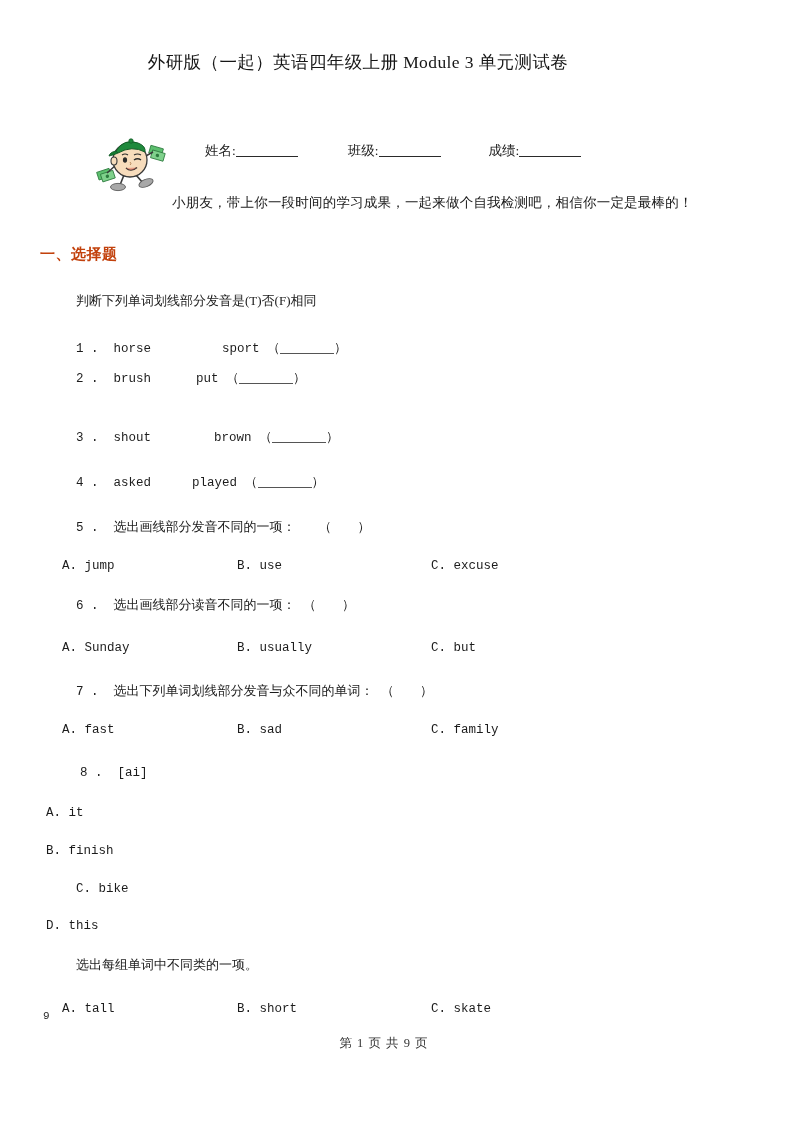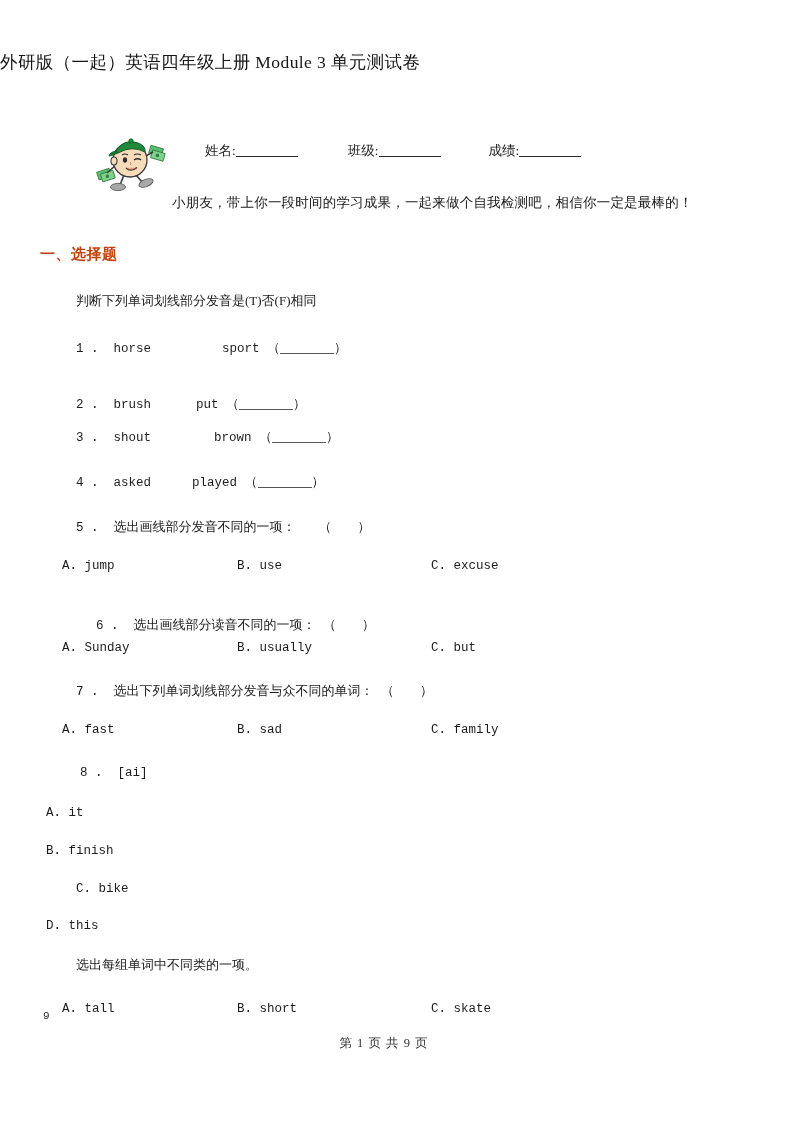--- a/index.html
+++ b/index.html
@@ -22,20 +22,21 @@
     width: 800px;
     height: 1132px;
   }
 
   
   .doc-title {
     position: absolute;
     left: 0;
     top: 50px;
     width: 716px;
+    text-align: center;
     font-size: 17.5px;
     letter-spacing: 0.4px;
     color: #161616;
     white-space: nowrap;
   }
 
   
   .id-row {
     position: absolute;
     left: 205px;
@@ -236,21 +237,21 @@
   <div class="prompt" style="left:76px; top:292px;">判断下列单词划线部分发音是(T)否(F)相同</div>
 
   <div class="qline" style="left:76px; top:339px;">
     <span>1 .</span>&nbsp;
     <span>horse</span>
     <span style="display:inline-block;width:56px;"></span>
     <span>sport</span>
     <span class="blank-paren"><span class="cjk">（</span><span class="blank-line"></span><span class="cjk">）</span></span>
   </div>
 
-  <div class="qline" style="left:76px; top:395px;">
+  <div class="qline" style="left:76px; top:369px;">
     <span>2 .</span>&nbsp;
     <span>brush</span>
     <span style="display:inline-block;width:30px;"></span>
     <span>put</span>
     <span class="blank-paren"><span class="cjk">（</span><span class="blank-line"></span><span class="cjk">）</span></span>
   </div>
 
   <div class="qline" style="left:76px; top:428px;">
     <span>3 .</span>&nbsp;
     <span>shout</span>
@@ -272,21 +273,21 @@
     <span class="cjk">选出画线部分发音不同的一项：</span>
     <span style="display:inline-block;width:8px;"></span>
     <span class="cjk blank-paren"><span>（</span><span class="paren-gap"></span><span>）</span></span>
   </div>
   <div class="opt-row" style="top:559px;">
     <span class="opt a">A. jump</span>
     <span class="opt b">B. use</span>
     <span class="opt c">C. excuse</span>
   </div>
 
-  <div class="qline" style="left:76px; top:616px;margin-left:20px;">
+  <div class="qline" style="left:76px; top:596px;">
     <span>6 .</span>&nbsp;
     <span class="cjk">选出画线部分读音不同的一项：</span>
     <span class="cjk blank-paren"><span>（</span><span class="paren-gap"></span><span>）</span></span>
   </div>
   <div class="opt-row" style="top:641px;">
     <span class="opt a">A. Sunday</span>
     <span class="opt b">B. usually</span>
     <span class="opt c">C. but</span>
   </div>
 

